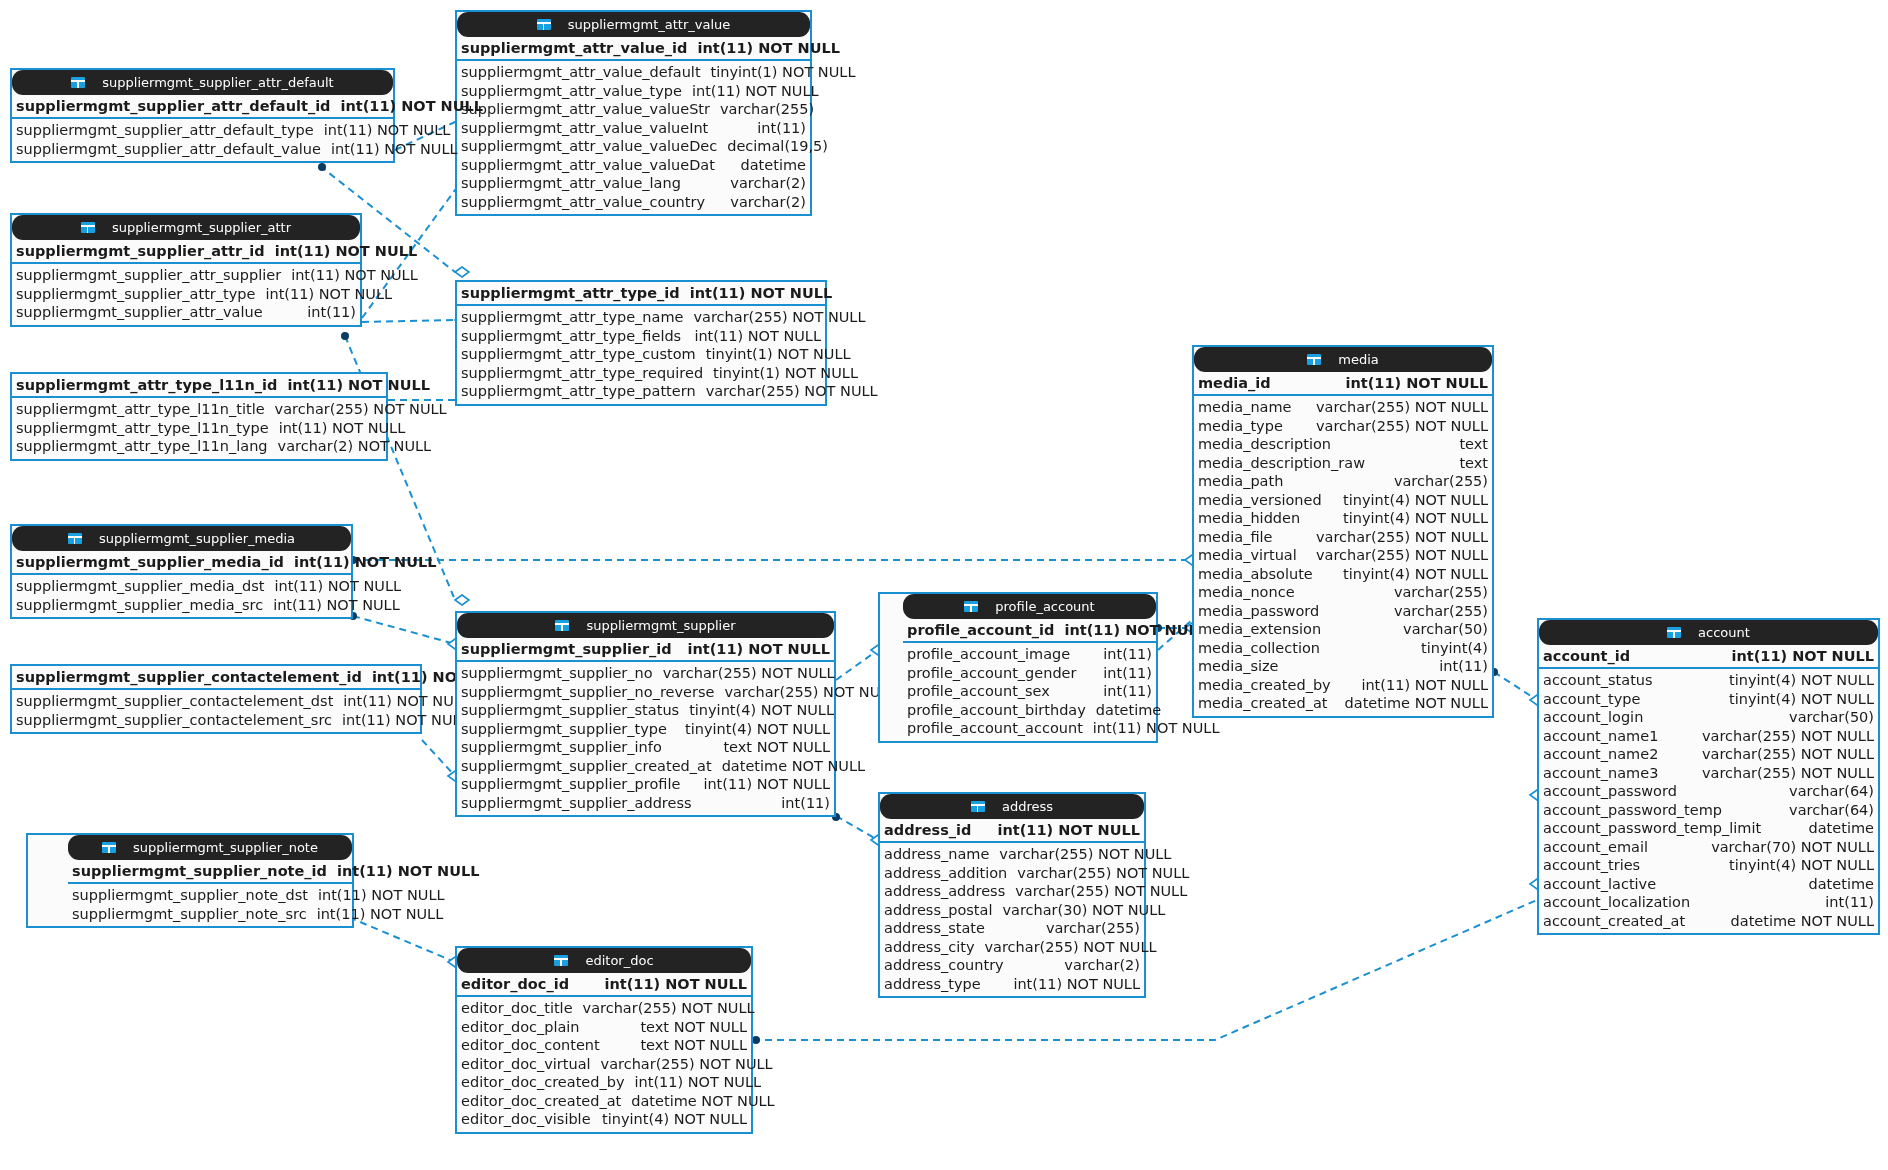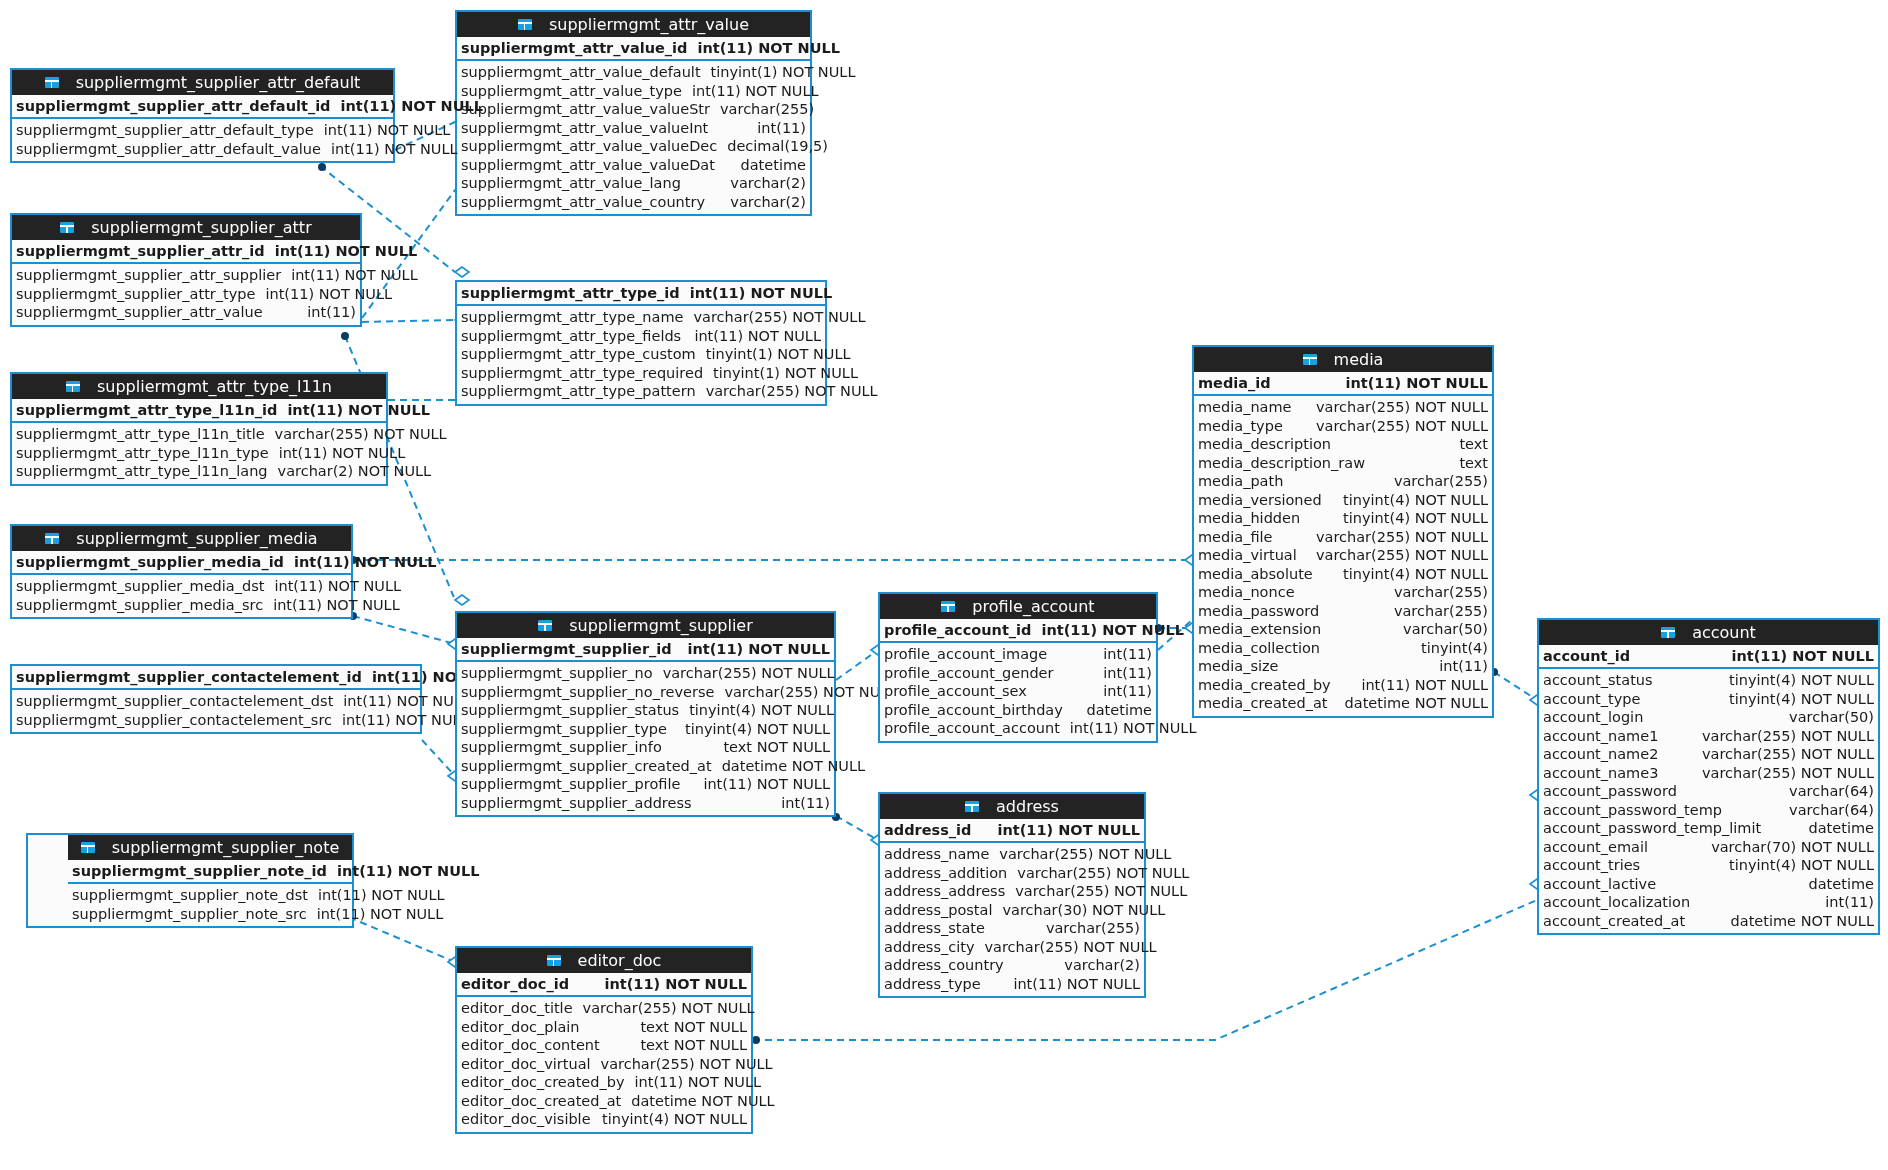--- a/index.html
+++ b/index.html
@@ -13,29 +13,30 @@
   .entity{
     position:absolute;
     border:2px solid #1a8fd1;
     background:#fbfbfb;
     box-sizing:border-box;
     z-index:2;
   }
   .entity-header{
     background:#232323;
     color:#ffffff;
-    font-size:16px;
+    font-size:13px;
     height:25px;
     line-height:25px;
     text-align:center;
     white-space:nowrap;
     display:flex;
     align-items:center;
     justify-content:center;
     gap:17px;
+    border-radius:11px;
   }
   .tbl-icon{
     width:14px;height:11px;
     display:inline-block;
     position:relative;
     background:#18a0e0;
     border-radius:1px;
     flex:0 0 auto;
   }
   .tbl-icon::before{
@@ -251,24 +252,20 @@
             <span class="col-name">suppliermgmt_attr_type_required</span>
             <span class="col-type">tinyint(1) NOT NULL</span>
           </div>
           <div class="row">
             <span class="col-name">suppliermgmt_attr_type_pattern</span>
             <span class="col-type">varchar(255) NOT NULL</span>
           </div>
         </div>
       </div>
       <div class="entity" style="left: 10px; top: 372px; width: 378px;">
-        <div class="entity-header">
-          <span class="tbl-icon"></span>
-          <span>suppliermgmt_attr_type_l11n</span>
-        </div>
         <div class="pk-row">
           <div class="row">
             <span class="col-name">suppliermgmt_attr_type_l11n_id</span>
             <span class="col-type">int(11) NOT NULL</span>
           </div>
         </div>
         <div class="body-rows">
           <div class="row">
             <span class="col-name">suppliermgmt_attr_type_l11n_title</span>
             <span class="col-type">varchar(255) NOT NULL</span>
@@ -384,21 +381,21 @@
           <div class="row">
             <span class="col-name">suppliermgmt_supplier_profile</span>
             <span class="col-type">int(11) NOT NULL</span>
           </div>
           <div class="row">
             <span class="col-name">suppliermgmt_supplier_address</span>
             <span class="col-type">int(11)</span>
           </div>
         </div>
       </div>
-      <div class="entity" style="left: 878px; top: 592px; width: 280px;">
+      <div class="entity" style="left: 878px; top: 592px; width: 280px; padding-left: 23px;">
         <div class="entity-header">
           <span class="tbl-icon"></span>
           <span>profile_account</span>
         </div>
         <div class="pk-row">
           <div class="row">
             <span class="col-name">profile_account_id</span>
             <span class="col-type">int(11) NOT NULL</span>
           </div>
         </div>

